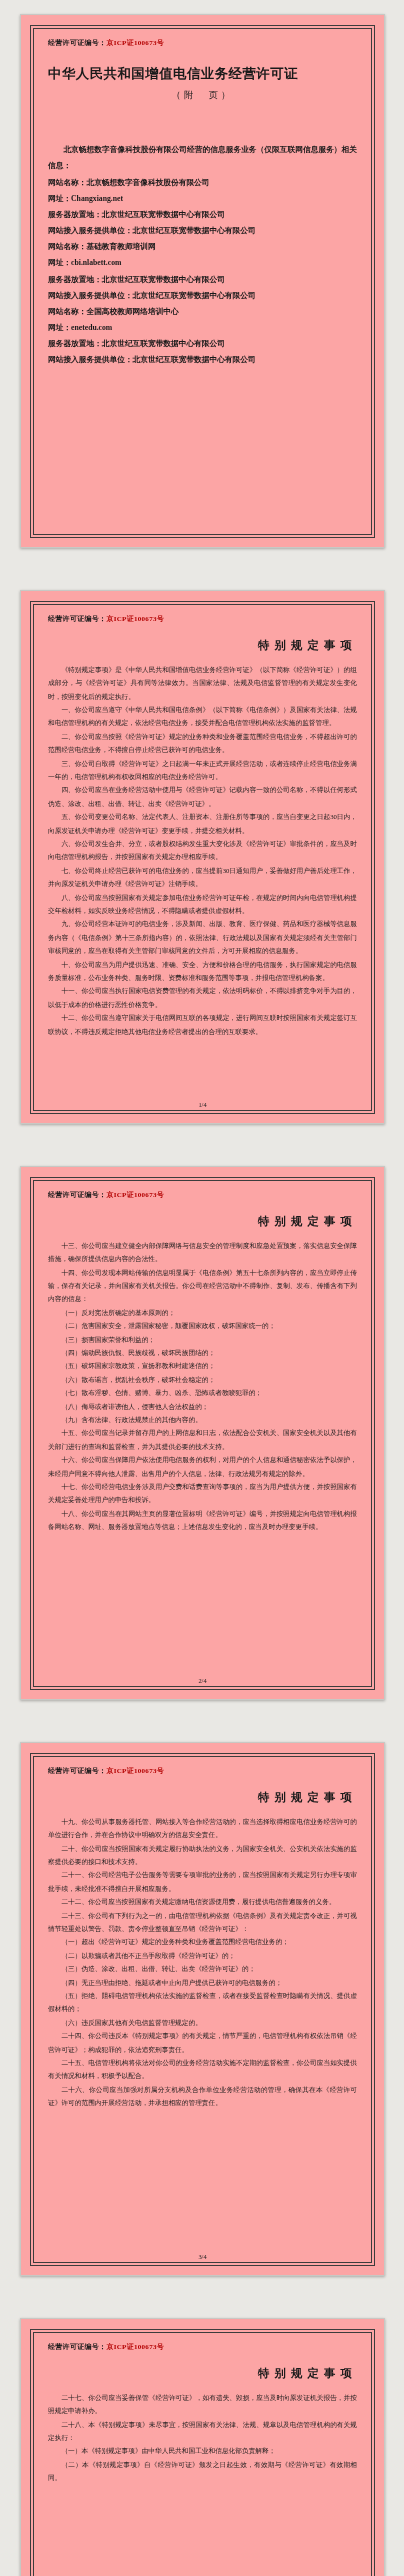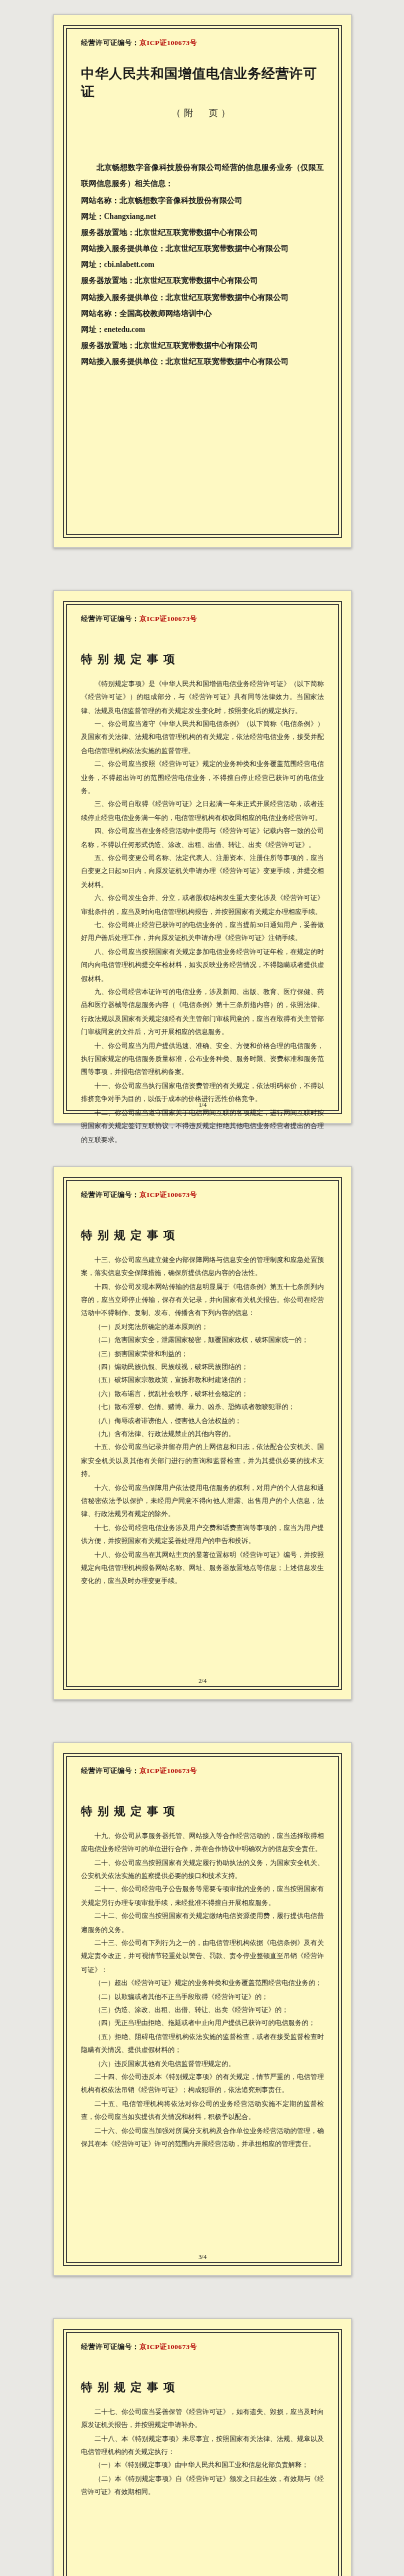--- a/index.html
+++ b/index.html
@@ -5,24 +5,24 @@
   * { box-sizing: border-box; margin: 0; padding: 0; }
   html, body {
     width: 405px;
     background: var(--canvas-bg, #e9e8e4);
     font-family: "Liberation Serif", "DejaVu Serif", serif;
     color: #1a1a1a;
   }
   .doc { padding: 14.4px 0; }
   .page {
     position: relative;
-    width: 299px;
+    width: 365px;
     height: 534px;
     margin: 0 auto 42px;
-    background: #fef9c3;
+    background: #fca5a5;
     border: 0.5px solid #c8c8c4;
     box-shadow: 0 0.5px 2.6px rgba(0,0,0,.28);
   }
   .page:last-child { margin-bottom: 0; }
   .frame-outer { position: absolute; inset: 9.3px; border: 1px solid #3c3c3c; pointer-events: none; }
   .frame-inner { position: absolute; inset: 12.4px; border: 0.5px solid #3c3c3c; pointer-events: none; }
   .content { position: absolute; top: 23px; left: 27px; right: 27px; bottom: 23px; }
   .lic-line { font-size: 7px; font-weight: bold; letter-spacing: 0.3px; }
   .lic-no { color: var(--accent-red, #b30000); }
 
@@ -40,22 +40,22 @@
     font-size: 9.3px;
     font-weight: normal;
     letter-spacing: 3.1px;
   }
   .cover-body { margin-top: 12.4px; font-size: 7.7px; line-height: 2.1; font-weight: bold; }
   .cover-intro { text-indent: 2em; text-align: justify; margin-top: 40px; }
   .site-block p { text-align: justify; }
 
   
   .prov-title {
-    margin-top: 28px;
-    text-align: left;
+    margin-top: 14px;
+    text-align: right;
     font-size: 11.3px;
     font-weight: bold;
     letter-spacing: 5.2px;
   }
   .prov-body { margin-top: 9.3px; font-size: 6.7px; line-height: 2.0; color: #1c1c1c; }
   .prov-p { text-indent: 2em; text-align: justify; }
   .page-no {
     position: absolute;
     left: 0; right: 0; bottom: 15.5px;
     text-align: center;
@@ -82,20 +82,21 @@
         <div>
 
             <div class="site-block">
               <p><span>网站名称：</span><span>北京畅想数字音像科技股份有限公司</span></p>
               <p><span>网址：</span><span>Changxiang.net</span></p>
               <p><span>服务器放置地：</span><span>北京世纪互联宽带数据中心有限公司</span></p>
               <p><span>网站接入服务提供单位：</span><span>北京世纪互联宽带数据中心有限公司</span></p>
             </div>
 
             <div class="site-block">
+              <p><span>网站名称：</span><span>基础教育教师培训网</span></p>
               <p><span>网址：</span><span>cbi.nlabett.com</span></p>
               <p><span>服务器放置地：</span><span>北京世纪互联宽带数据中心有限公司</span></p>
               <p><span>网站接入服务提供单位：</span><span>北京世纪互联宽带数据中心有限公司</span></p>
             </div>
 
             <div class="site-block">
               <p><span>网站名称：</span><span>全国高校教师网络培训中心</span></p>
               <p><span>网址：</span><span>enetedu.com</span></p>
               <p><span>服务器放置地：</span><span>北京世纪互联宽带数据中心有限公司</span></p>
               <p><span>网站接入服务提供单位：</span><span>北京世纪互联宽带数据中心有限公司</span></p>

